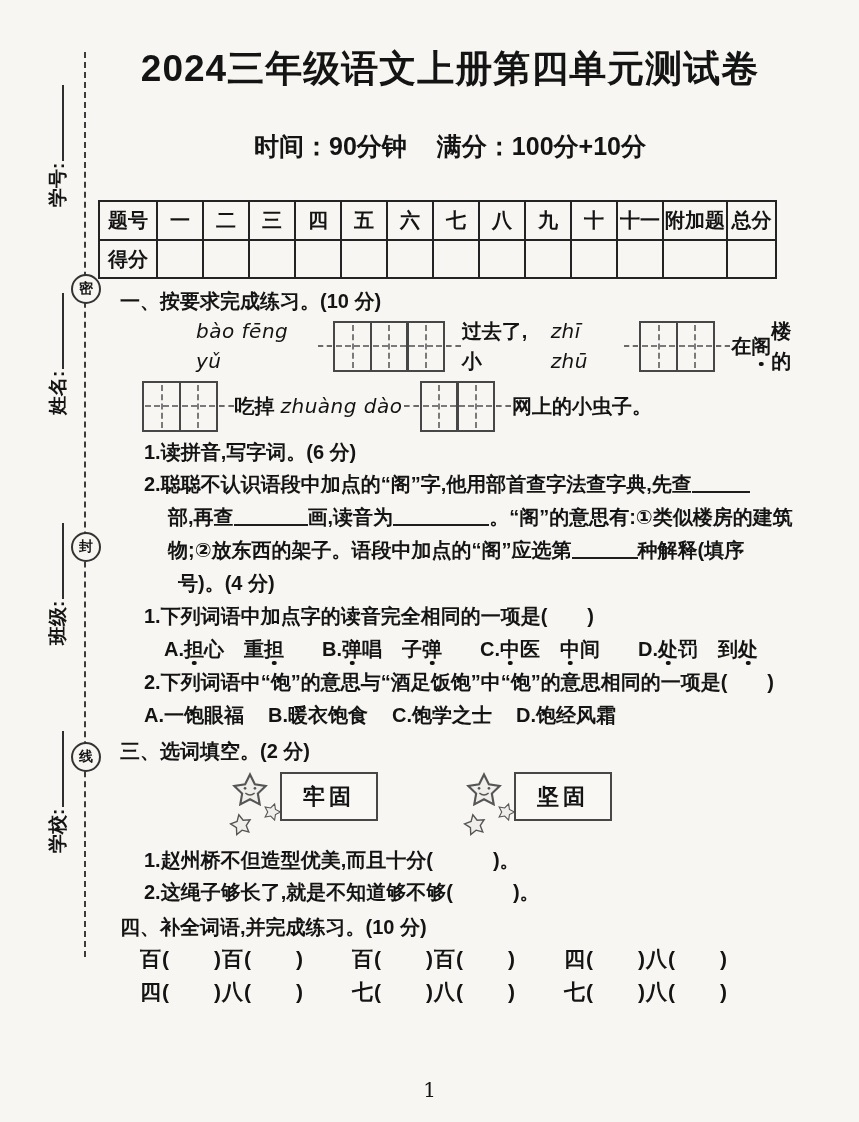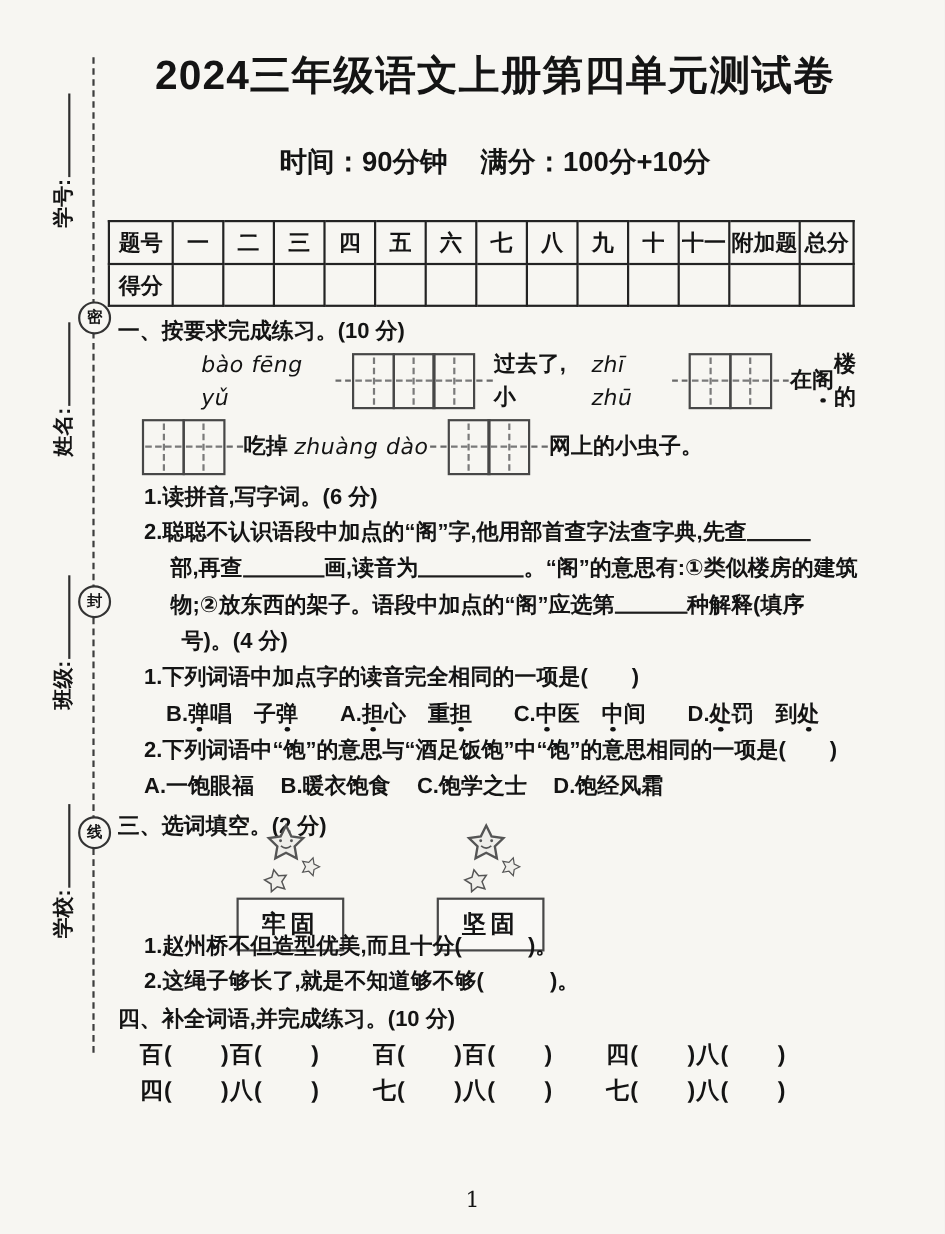--- a/index.html
+++ b/index.html
@@ -21,21 +21,21 @@
   .subtitle{position:absolute;left:100px;top:130px;width:700px;display:flex;justify-content:center;
             gap:30px;font-size:25px;font-weight:800;}
 
   
   .score-table{position:absolute;left:98px;top:200px;border-collapse:collapse;table-layout:fixed;}
   .score-table td{border:2px solid #232323;text-align:center;font-weight:700;font-size:20px;
                   height:36px;padding:0;}
   .score-table tr:first-child td{height:37px;}
 
   
-  .content{position:absolute;left:107px;top:286px;width:690px;font-size:20px;font-weight:700;line-height:30px;}
+  .content{position:absolute;left:120px;top:286px;width:690px;font-size:20px;font-weight:700;line-height:30px;}
   .sec-h{font-size:20px;font-weight:800;line-height:30px;}
   .q{margin-left:24px;line-height:32px;}
   .opts{margin-left:44px;line-height:34px;display:flex;}
   .opt{margin-right:38px;white-space:nowrap;}
   .opts2{margin-left:24px;line-height:34px;display:flex;gap:24px;white-space:nowrap;}
 
   
   .prow{display:flex;align-items:center;height:60px;}
   .py{font-family:"DejaVu Sans",sans-serif;font-weight:400;font-size:20px;letter-spacing:.5px;font-style:italic;}
   .cn{font-weight:700;font-size:20px;}
@@ -50,21 +50,21 @@
   .dot{position:relative;}
   .dot::after{content:"";position:absolute;width:4.5px;height:4.5px;background:#141414;border-radius:50%;
               left:50%;transform:translateX(-50%);bottom:-5px;}
 
   
   .bl{display:inline-block;border-bottom:2px solid #1d1d1d;height:1em;vertical-align:-2px;}
   .bl-a{width:58px;} .bl-b{width:74px;} .bl-c{width:96px;} .bl-d{width:66px;}
 
   
   .pick-row{display:flex;align-items:center;margin:4px 0 2px 108px;gap:84px;height:72px;}
-  .pick{display:flex;align-items:center;flex-direction:column;}
+  .pick{display:flex;align-items:flex-start;}
   .word-box{width:94px;height:45px;border:2px solid #474747;display:flex;align-items:center;
             justify-content:center;font-size:22px;font-weight:800;letter-spacing:4px;background:#f9f8f5;}
   .stars{margin-right:-4px;}
 
   
   .wrow{display:flex;margin-left:20px;line-height:33px;}
   .w-item{width:212px;font-size:21px;letter-spacing:1px;white-space:nowrap;}
 
   .pageno{position:absolute;left:0;top:1078px;width:859px;text-align:center;
           font-family:"DejaVu Serif","Liberation Serif",serif;font-size:20px;font-weight:400;}
@@ -209,22 +209,22 @@
 
     <div class="q" style="line-height:33px;">
       <div><span>2.</span><span>聪聪不认识语段中加点的“阁”字,他用部首查字法查字典,先查</span><span class="bl bl-a"></span></div>
       <div style="margin-left:24px;"><span>部,再查</span><span class="bl bl-b"></span><span>画,读音为</span><span class="bl bl-c"></span><span>。“阁”的意思有:①类似楼房的建筑</span></div>
       <div style="margin-left:24px;"><span>物;②放东西的架子。语段中加点的“阁”应选第</span><span class="bl bl-d"></span><span>种解释(填序</span></div>
       <div style="margin-left:34px;"><span>号)。(4 分)</span></div>
     </div>
 
     <div class="q">1.下列词语中加点字的读音完全相同的一项是(　　)</div>
     <div class="opts">
+      <span class="opt"><span>A.</span><span class="dot">担</span><span>心　重</span><span class="dot">担</span><span></span></span>
       <span class="opt"><span>B.</span><span class="dot">弹</span><span>唱　子</span><span class="dot">弹</span><span></span></span>
-      <span class="opt"><span>A.</span><span class="dot">担</span><span>心　重</span><span class="dot">担</span><span></span></span>
       <span class="opt"><span>C.</span><span class="dot">中</span><span>医　</span><span class="dot">中</span><span>间</span></span>
       <span class="opt" style="margin-right:0;"><span>D.</span><span class="dot">处</span><span>罚　到</span><span class="dot">处</span><span></span></span>
     </div>
     <div class="q">2.下列词语中“饱”的意思与“酒足饭饱”中“饱”的意思相同的一项是(　　)</div>
     <div class="opts2">
       <span>A.一饱眼福</span>
       <span>B.暖衣饱食</span>
       <span>C.饱学之士</span>
       <span>D.饱经风霜</span>
     </div>

